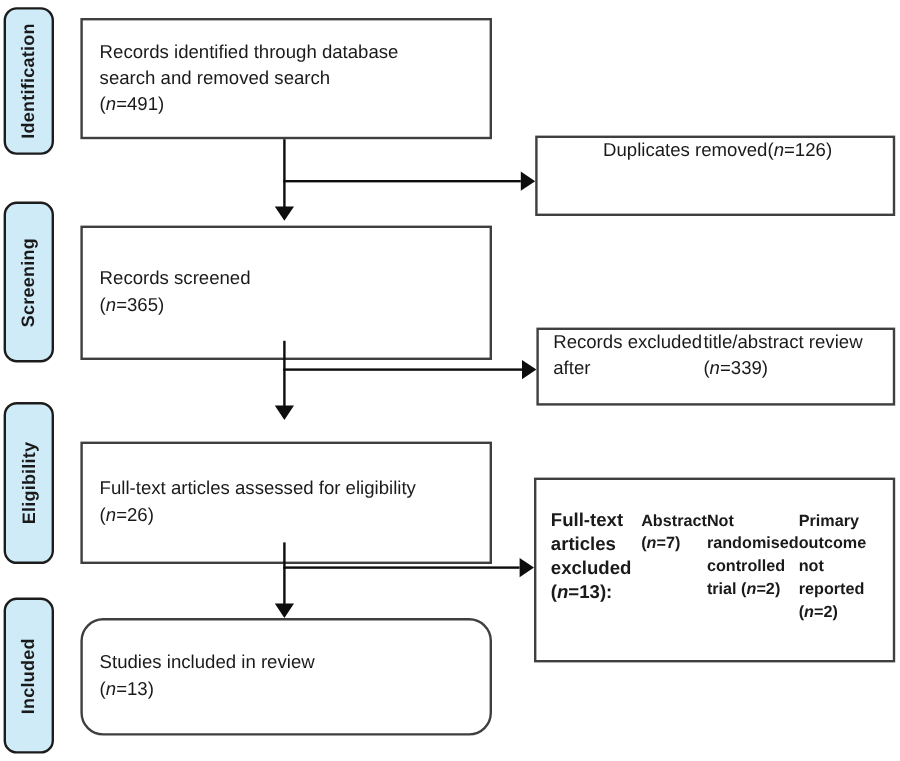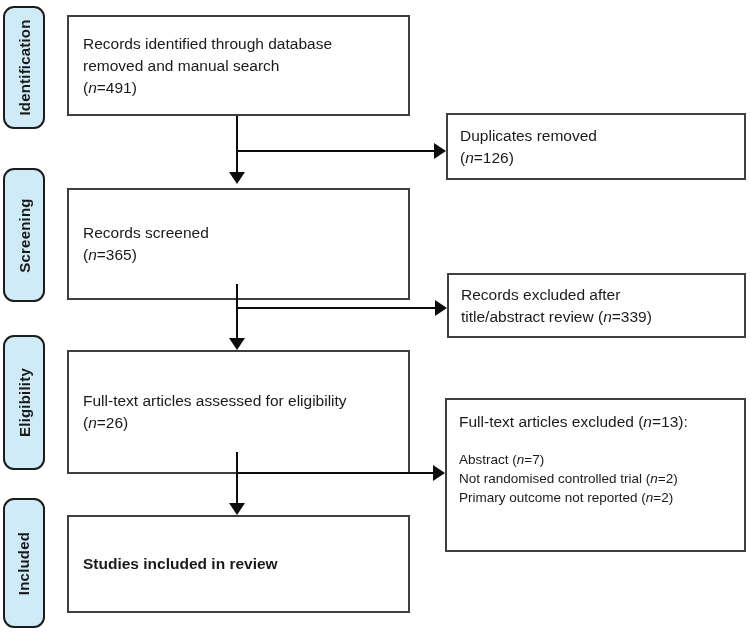--- a/index.html
+++ b/index.html
@@ -45,38 +45,38 @@
     border: 2px solid var(--box-border, #3f3f3f);
     box-sizing: border-box;
     display: flex;
     flex-direction: column;
     justify-content: center;
     padding-left: 14px;
     padding-right: 24px;
     font-size: 15.5px;
     line-height: 22px;
   }
-  .mbox.bold { font-weight: bold; }
+  .mbox.bold { font-weight: normal; border-radius: 19px; }
   
   .sbox {
     position: absolute;
     background: #ffffff;
     border: 2px solid var(--box-border, #3f3f3f);
     box-sizing: border-box;
     display: flex;
-    flex-direction: column;
     justify-content: center;
     padding-left: 12px;
     padding-right: 8px;
     font-size: 15.5px;
     line-height: 22px;
   }
   .sbox.ft {
     justify-content: flex-start;
-    padding-top: 12px;
+    padding-top: 24px;
+    font-weight: bold;
   }
   .ft-heading {
     font-size: 15.5px;
     line-height: 20px;
     margin-bottom: 18px;
   }
   .ft-item {
     font-size: 13.5px;
     line-height: 19px;
   }
@@ -118,33 +118,34 @@
   </div>
   <div class="stage" style="top:335px;height:135px">
     <span>Eligibility</span>
   </div>
   <div class="stage" style="top:498px;height:130px">
     <span>Included</span>
   </div>
 
   <div class="mbox" style="top:15px;height:101px">
     <div>Records identified through database</div>
-    <div>removed and manual search</div>
+    <div>search and removed search</div>
     <div>(<i>n</i>=491)</div>
   </div>
   <div class="mbox" style="top:188px;height:112px">
     <div>Records screened</div>
     <div>(<i>n</i>=365)</div>
   </div>
-  <div class="mbox" style="top:350px;height:124px">
+  <div class="mbox" style="top:368px;height:102px">
     <div>Full-text articles assessed for eligibility</div>
     <div>(<i>n</i>=26)</div>
   </div>
   <div class="mbox bold" style="top:515px;height:98px">
     <div>Studies included in review</div>
+    <div>(<i>n</i>=13)</div>
   </div>
 
   <div class="sbox" style="left:446px;top:113px;width:300px;height:67px">
     <div>Duplicates removed</div>
     <div>(<i>n</i>=126)</div>
   </div>
   <div class="sbox" style="left:447px;top:273px;width:299px;height:65px">
     <div>Records excluded after</div>
     <div>title/abstract review (<i>n</i>=339)</div>
   </div>

